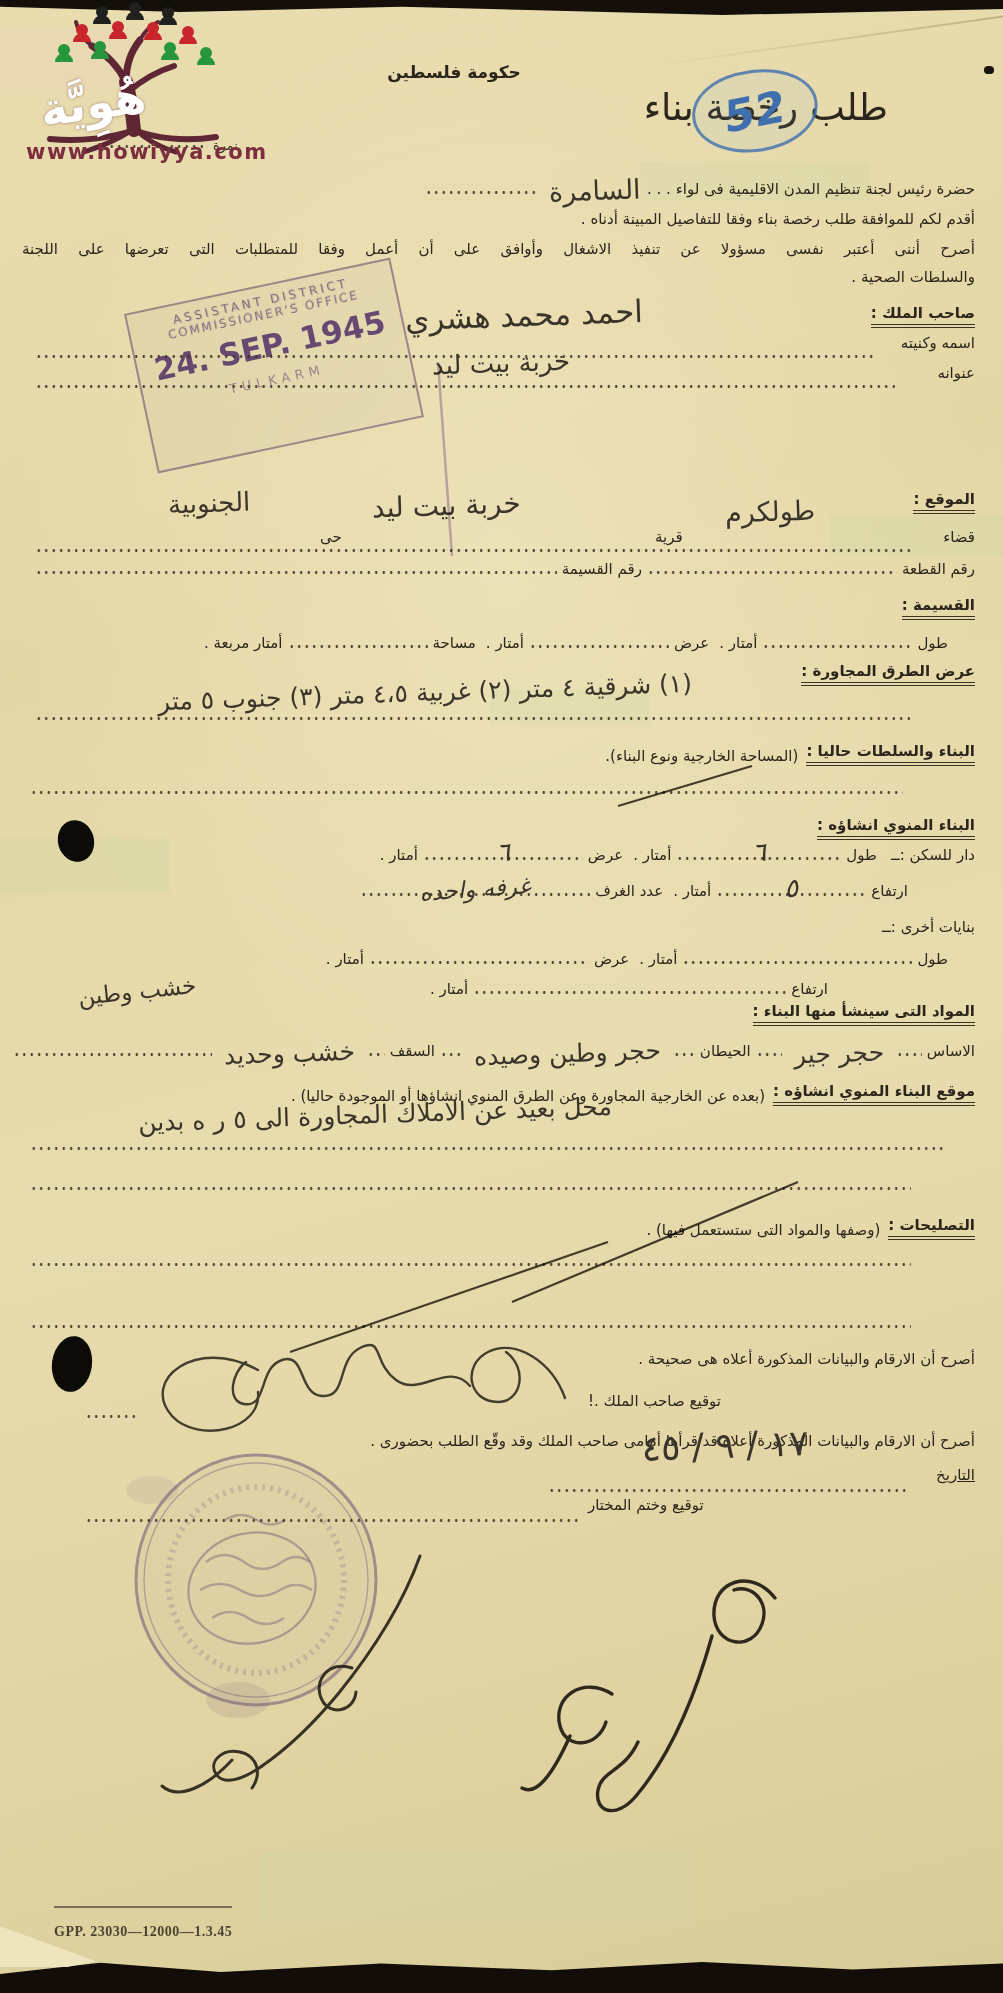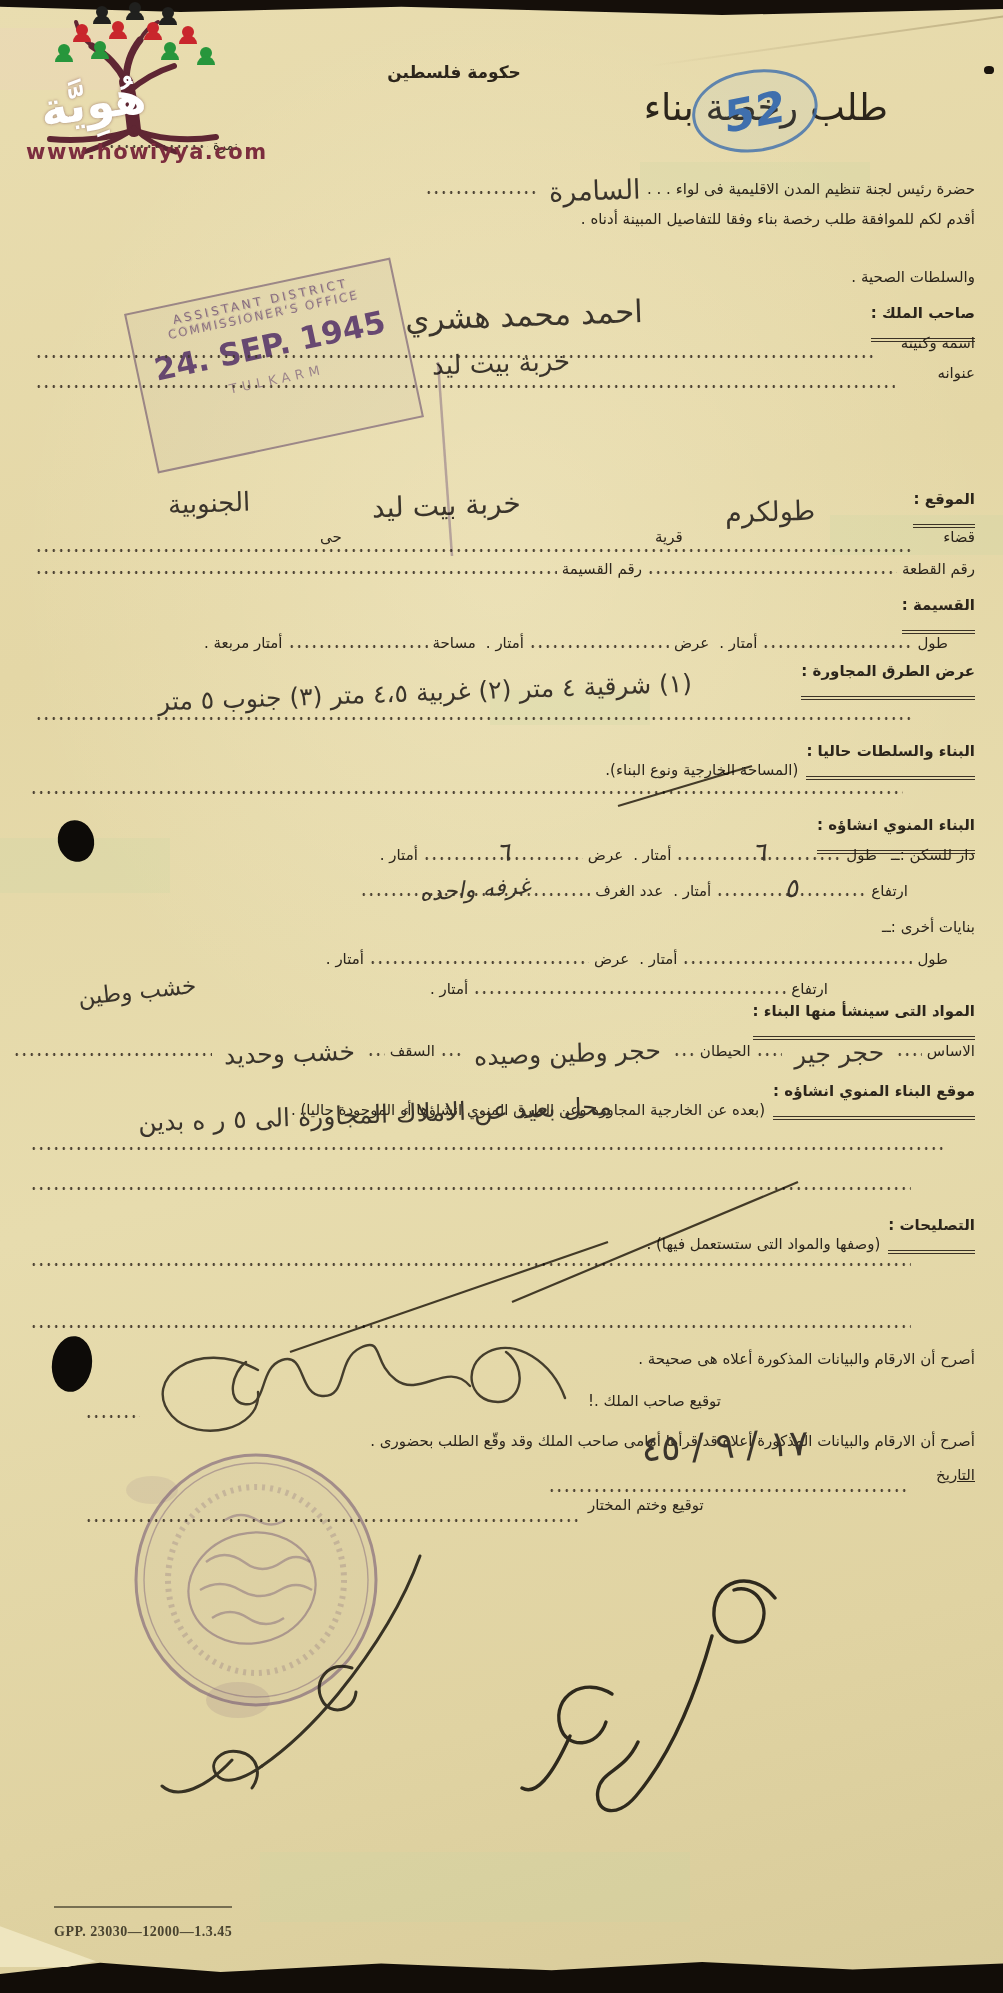--- a/index.html
+++ b/index.html
@@ -18,21 +18,21 @@
   .fold{position:absolute;left:0;bottom:26px;width:96px;height:48px;background:#eee5bf;
     clip-path:polygon(0 100%,0 15%,100% 88%,70% 100%);}
   .crease{position:absolute;left:648px;top:40px;width:360px;height:2px;
     background:linear-gradient(90deg,rgba(120,100,60,0),rgba(120,100,60,.35));
     transform:rotate(-8deg);}
   .speck{position:absolute;background:#1a140e;border-radius:45%;}
   .hole{position:absolute;background:#0d0b08;border-radius:50%;}
 
   .row{position:absolute;display:flex;direction:rtl;align-items:flex-end;
        font-size:15px;white-space:nowrap;line-height:1.25;}
-  .sec{font-weight:bold;border-bottom:4px double #3b3226;padding-bottom:15px;}
+  .sec{font-weight:bold;border-bottom:4px double #3b3226;padding-bottom:1px;}
   .note{margin-right:8px;}
   .d{height:5px;background-image:radial-gradient(circle,rgba(62,52,40,.9) 1.15px,rgba(0,0,0,0) 1.5px);
      background-size:7.5px 5px;background-position:0 50%;background-repeat:repeat-x;}
   .dots{flex:1;align-self:flex-end;margin:0 5px 4px;}
   .dseg{position:relative;align-self:flex-end;margin:0 5px 4px;}
   .dseg .hwd{position:absolute;bottom:-4px;left:50%;transform:translateX(-50%) rotate(-4deg);
      font-size:26px;line-height:1;color:#3a342b;}
   .dotrow{position:absolute;}
   .hwa{position:absolute;color:#3a342b;font-size:26px;transform:rotate(-2deg);
        white-space:nowrap;direction:rtl;line-height:1;}
@@ -143,20 +143,23 @@
     </div>
 
     <div class="row" style="top:172px;right:28px;left:420px;">
       <span>حضرة رئيس لجنة تنظيم المدن الاقليمية فى لواء . . .</span>
       <span class="hwi" style="font-size:27px;">السامرة</span>
       <span class="d dots"></span>
     </div>
     <div class="row" style="top:210px;right:28px;">
       <span>أقدم لكم للموافقة طلب رخصة بناء وفقا للتفاصيل المبينة أدناه .</span>
     </div>
+    <div class="row justify" style="top:240px;right:28px;left:22px;display:block;">
+      <span>أصرح أننى أعتبر نفسى مسؤولا عن تنفيذ الاشغال وأوافق على أن أعمل وفقا للمتطلبات التى تعرضها على اللجنة</span>
+    </div>
     <div class="row" style="top:268px;right:28px;">
       <span>والسلطات الصحية .</span>
     </div>
 
     <div class="stamp">
       <div class="s1">ASSISTANT DISTRICT</div>
       <div class="s2">COMMISSIONER'S OFFICE</div>
       <div class="sd">24. SEP. 1945</div>
       <div class="sp">TULKARM</div>
     </div>

